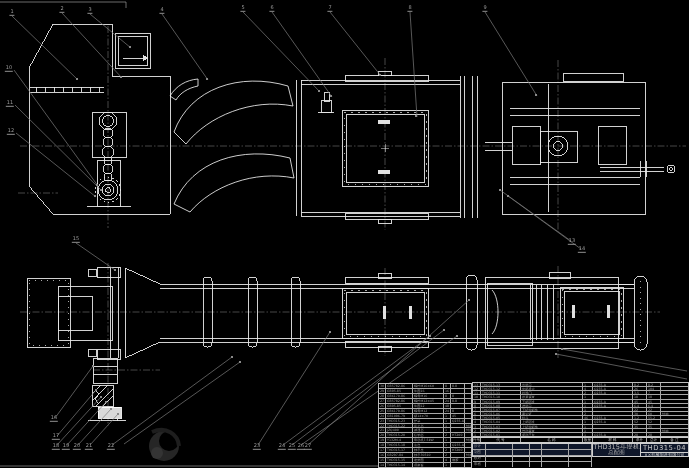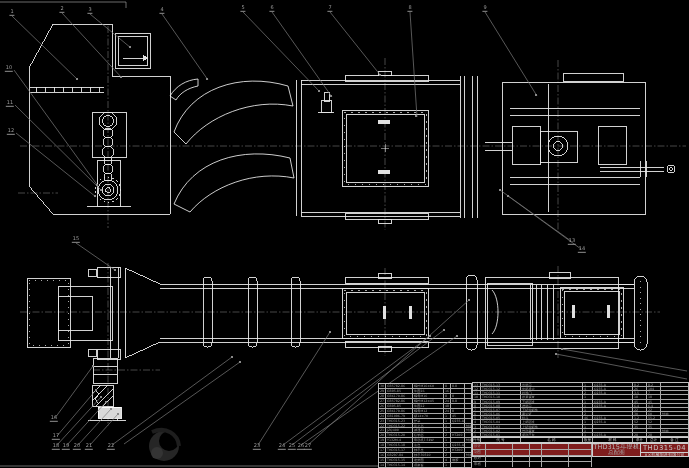--- a/index.html
+++ b/index.html
@@ -23,21 +23,21 @@
            white-space:nowrap;color:#9c9c9c;font-size:3.2px;line-height:1.25;padding:0 0 0 1px;}
   .bom .td:last-child{border-right:none;}
   #bom-left{left:378px;top:383px;width:94px;height:85px;}
   #bom-right{left:472px;top:382px;width:217px;height:55px;}
   .lc0{width:7px;}.lc1{width:27px;}.lc2{width:31px;}.lc3{width:7px;}.lc4{width:14px;}.lc5{flex:1;}
   .rc0{width:8px;}.rc1{width:40px;}.rc2{width:62px;}.rc3{width:10px;}.rc4{width:40px;}
   .rc5{width:14px;}.rc6{width:14px;}.rc7{flex:1;}
   #bom-header{left:472px;top:437px;width:217px;height:6px;border:0.6px solid #cfcfcf;}
   #bom-header .td{color:#c0c0c0;font-size:3.6px;text-align:center;padding:0;}
   #titleblock{position:absolute;left:472px;top:443px;width:217px;height:14px;
-              border:0.7px solid #cfcfcf;box-sizing:border-box;display:flex;background:#7f1d1d;}
+              border:0.7px solid #cfcfcf;box-sizing:border-box;display:flex;background:#0f172a;}
   #sig-grid{width:120px;display:flex;flex-direction:column;border-right:0.7px solid #cfcfcf;box-sizing:border-box;}
   #sig-grid .sr{flex:1;display:flex;border-top:0.5px solid #a8a8a8;box-sizing:border-box;}
   #sig-grid .sr:first-child{border-top:none;}
   #sig-grid .sc{border-right:0.5px solid #a8a8a8;box-sizing:border-box;color:#9c9c9c;
                 font-size:3.4px;line-height:1.5;overflow:hidden;padding-left:1px;}
   #name-cell{width:48px;border-right:0.7px solid #cfcfcf;box-sizing:border-box;display:flex;
              flex-direction:column;justify-content:center;text-align:center;}
   #name-line1{font-size:6.5px;color:#b4b4b4;line-height:1.2;white-space:nowrap;overflow:hidden;}
   #name-line2{font-size:5.5px;color:#a8a8a8;line-height:1.2;}
   #code-cell{flex:1;display:flex;flex-direction:column;}

